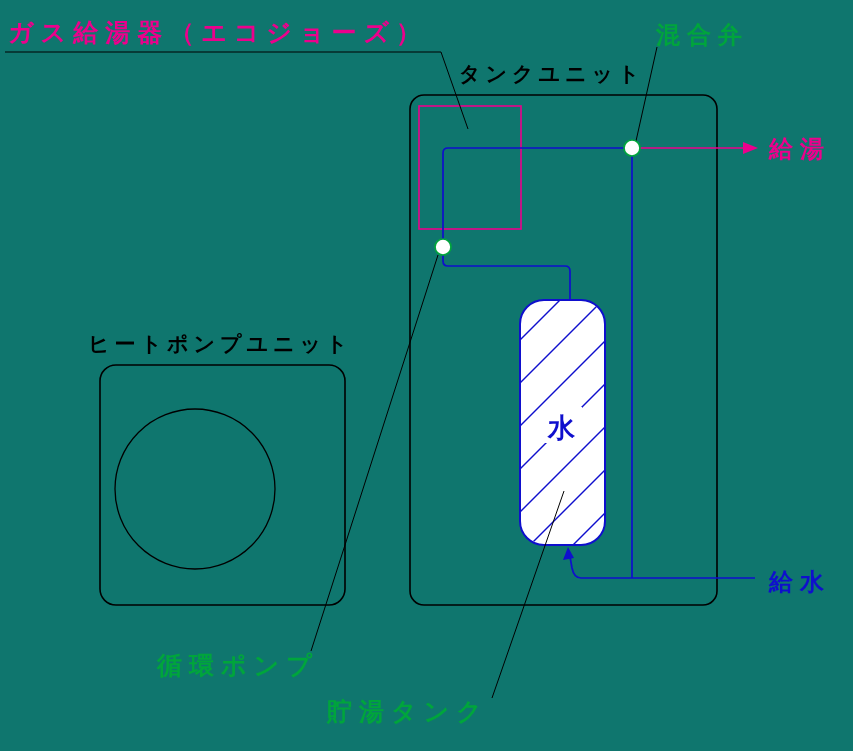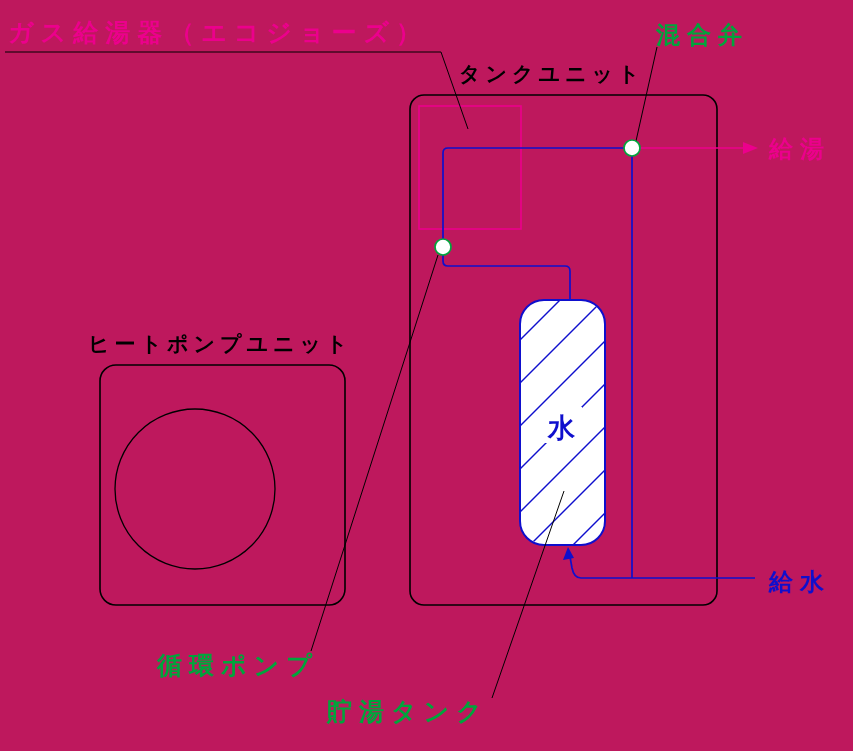--- a/index.html
+++ b/index.html
@@ -1,19 +1,19 @@
 <!DOCTYPE html>
 <html><head>
 <meta charset="utf-8">
 <style>
   html,body{margin:0;padding:0;background:#ffffff;}
   .stage{
     position:relative;
     width:853px;height:751px;
-    background:#be185d;
+    background:#0f766e;
     font-family:"DejaVu Sans","Liberation Sans",sans-serif;
     overflow:hidden;
   }
   svg{display:block;}
   text{
     font-family:"DejaVu Sans","Liberation Sans",sans-serif;
     font-weight:bold;
   }
 </style>
 </head>

